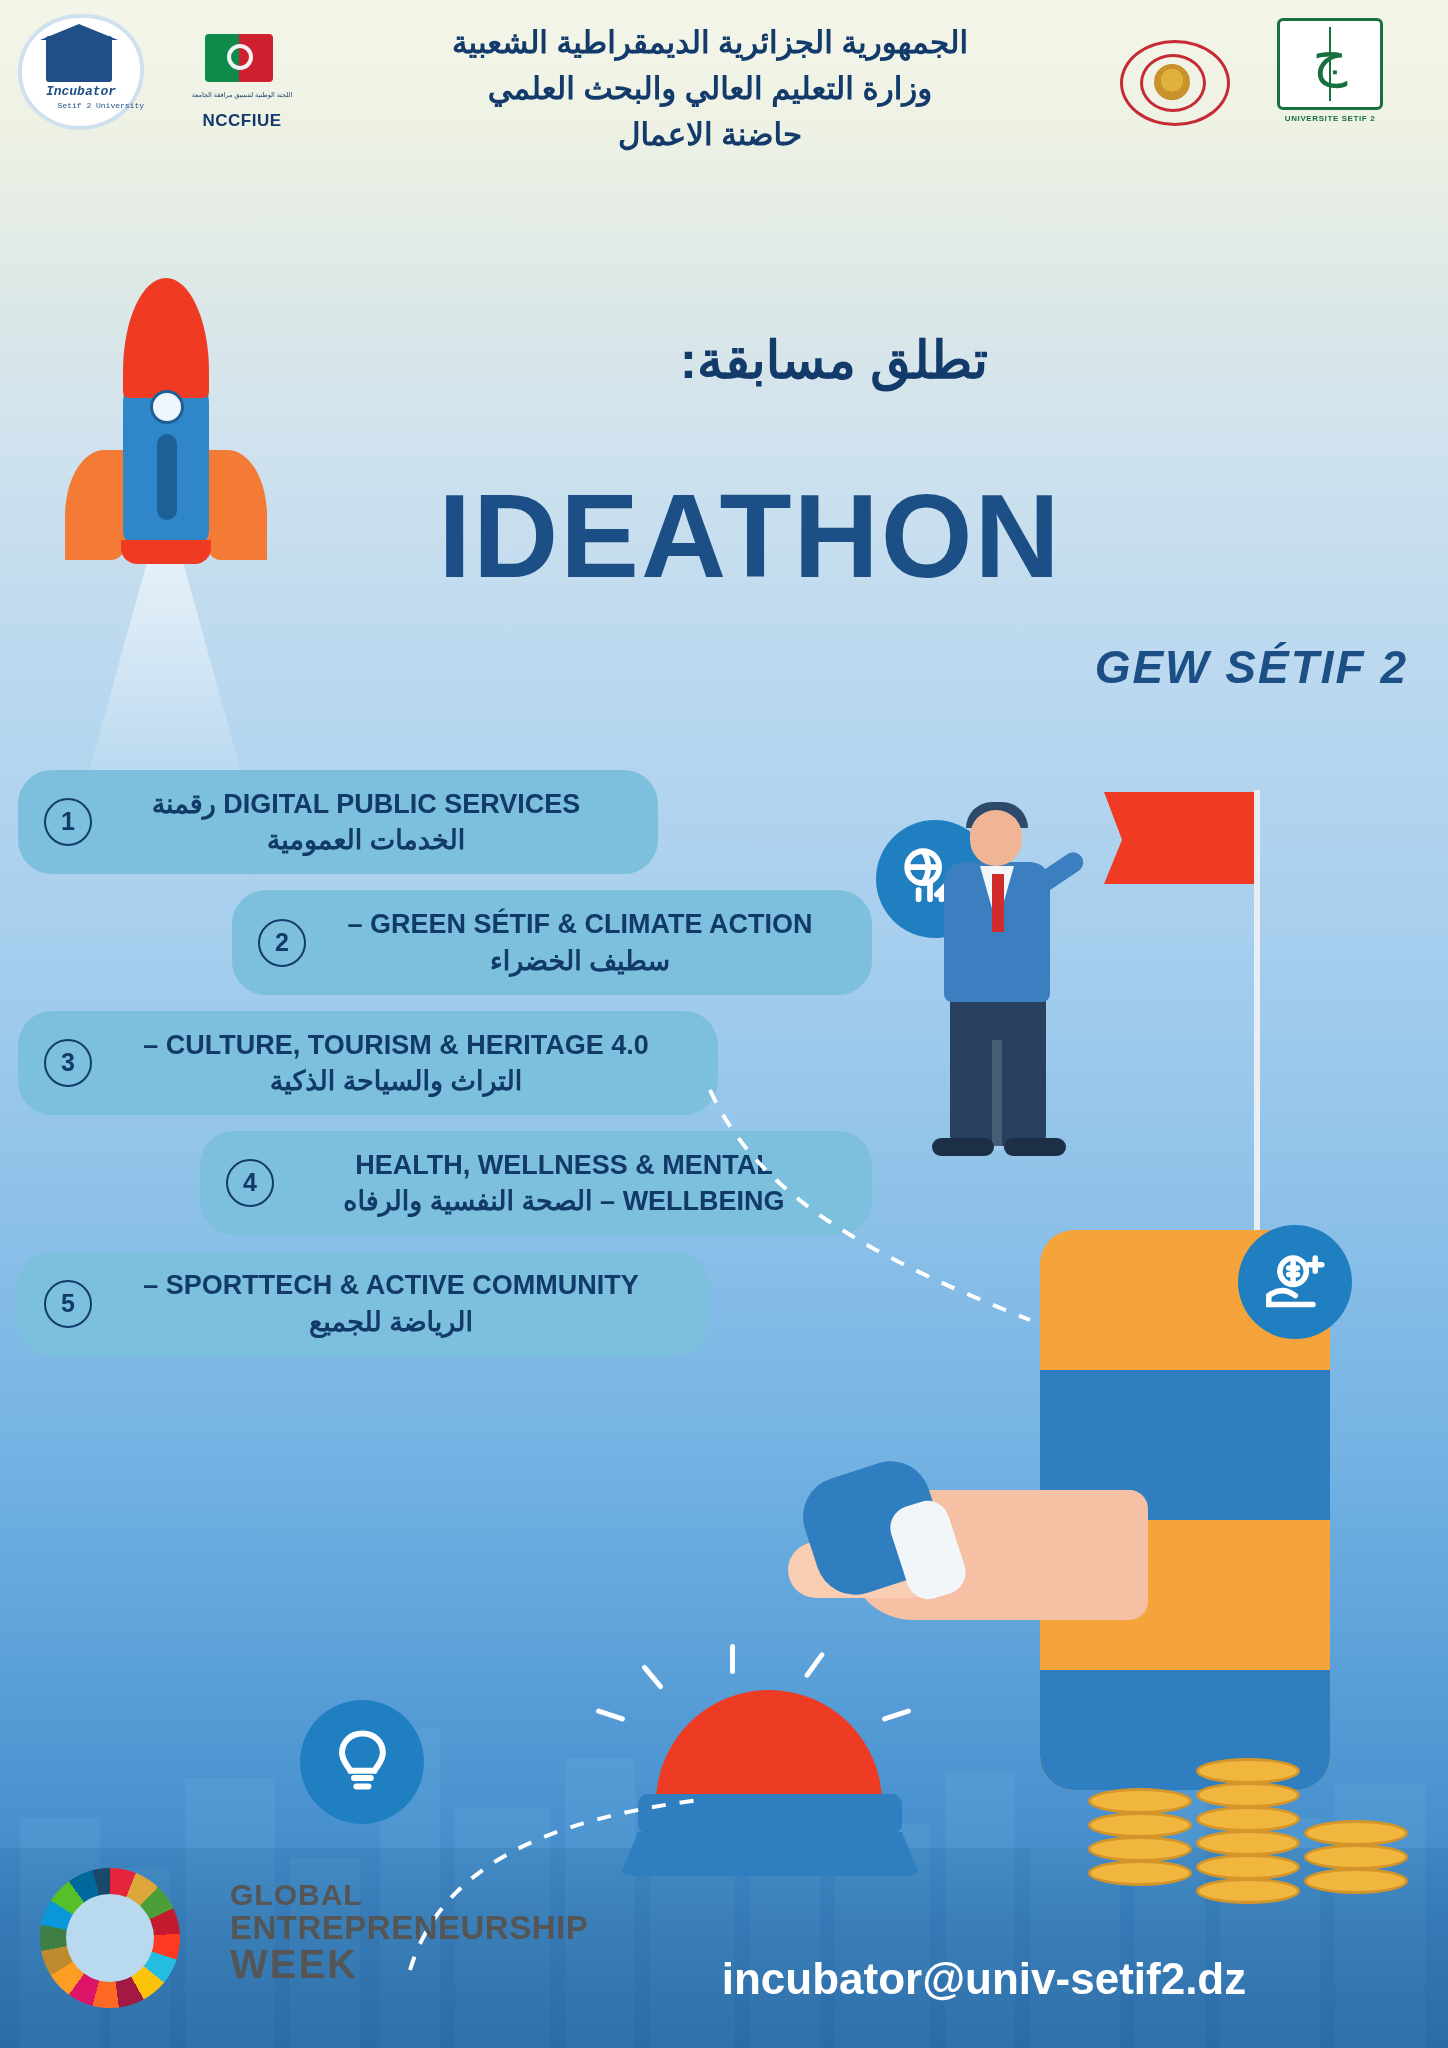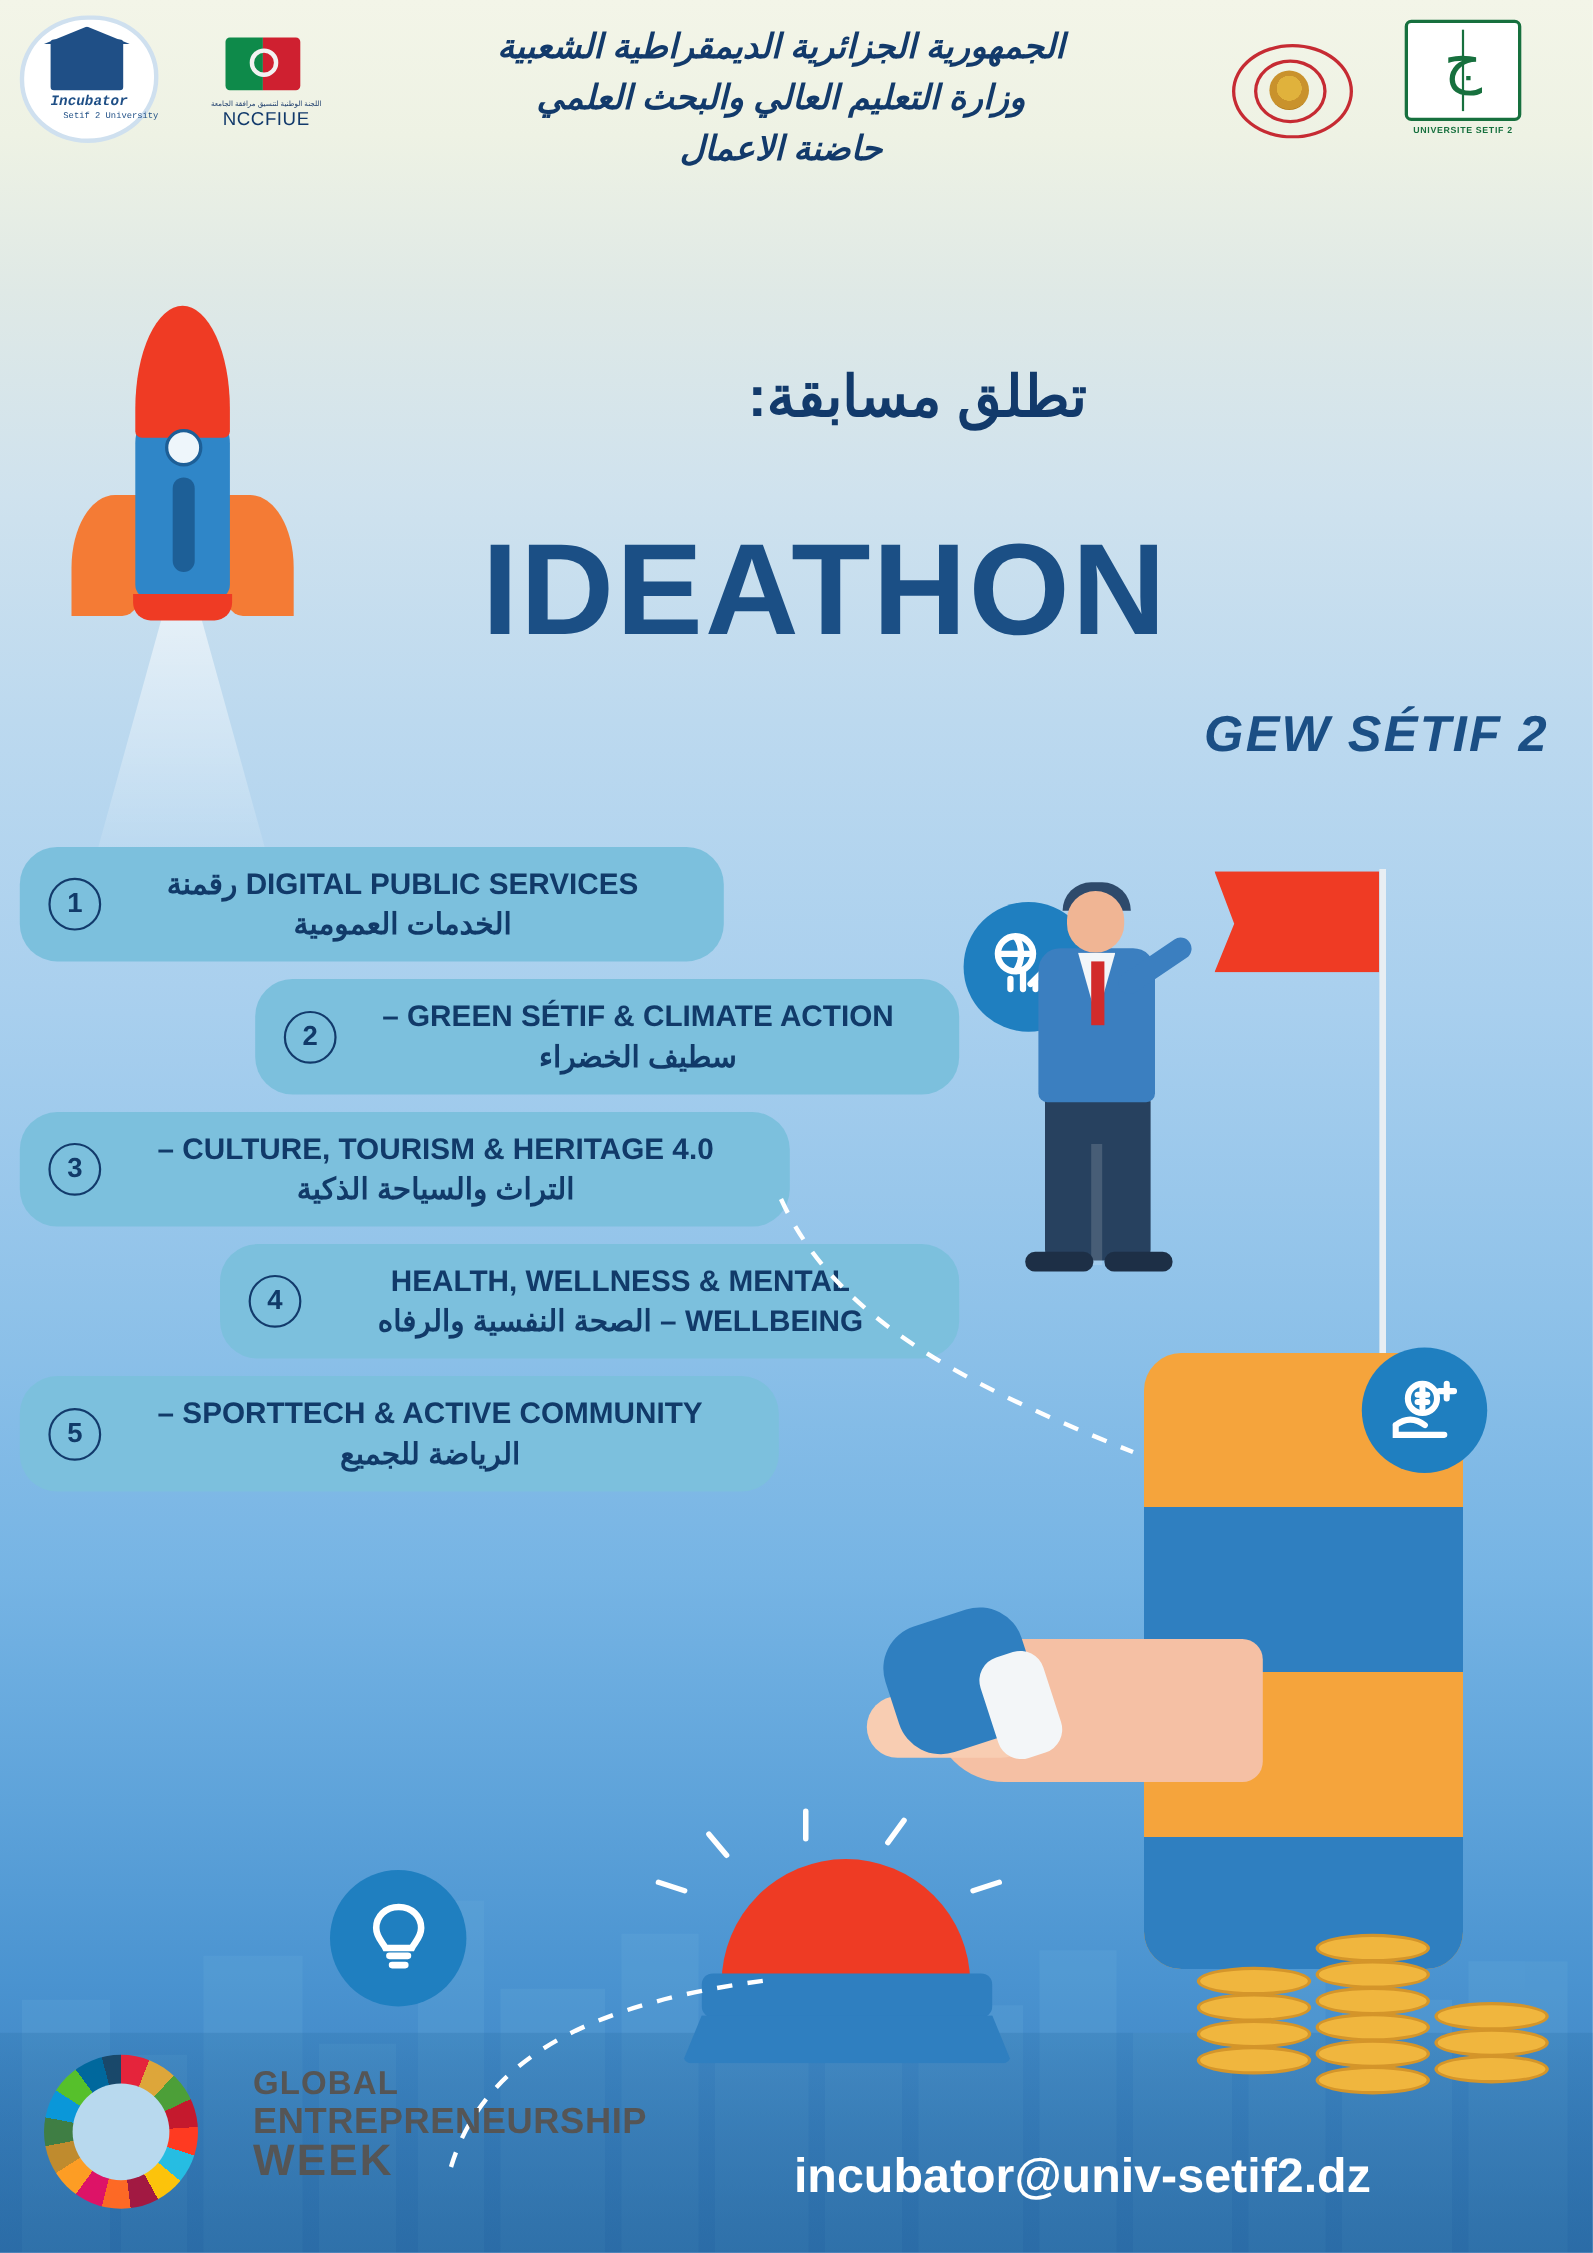--- a/index.html
+++ b/index.html
@@ -110,22 +110,22 @@
   .logo-nccfiue .crest .gear {
     position: absolute; left: 22px; top: 16px;
     width: 26px; height: 26px;
     border: 4px solid #f2f2f2;
     border-radius: 50%;
   }
   .logo-nccfiue .sub {
     font-size: 6.5px; color: #1f3f6e; margin-top: 3px; line-height: 1.3;
   }
   .logo-nccfiue .name {
-    font-size: 17px; font-weight: normal; letter-spacing: .5px;
-    color: #123a6b; margin-top: 0;
+    font-size: 17px; font-weight: bold; letter-spacing: .5px;
+    color: #123a6b; margin-top: 12px;
   }
 
   .logo-gov {
     position: absolute;
     right: 218px; top: 40px;
     width: 110px; height: 86px;
   }
   .logo-gov .arcs {
     position: absolute; inset: 0;
     border: 3px solid #c62b33;
@@ -179,21 +179,20 @@
   .header-text {
     position: absolute;
     left: 330px; top: 20px;
     width: 760px;
     text-align: center;
     direction: rtl;
     color: #123a6b;
     font-weight: bold;
     font-size: 31px;
     line-height: 1.48;
-    font-style: italic;
   }
 
   
   .rocket { position: absolute; left: 55px; top: 300px; width: 220px; height: 360px; }
   .rk-body {
     position: absolute; left: 68px; top: 60px;
     width: 86px; height: 185px;
     background: #2f86c8;
     border-radius: 44px 44px 14px 14px;
   }

